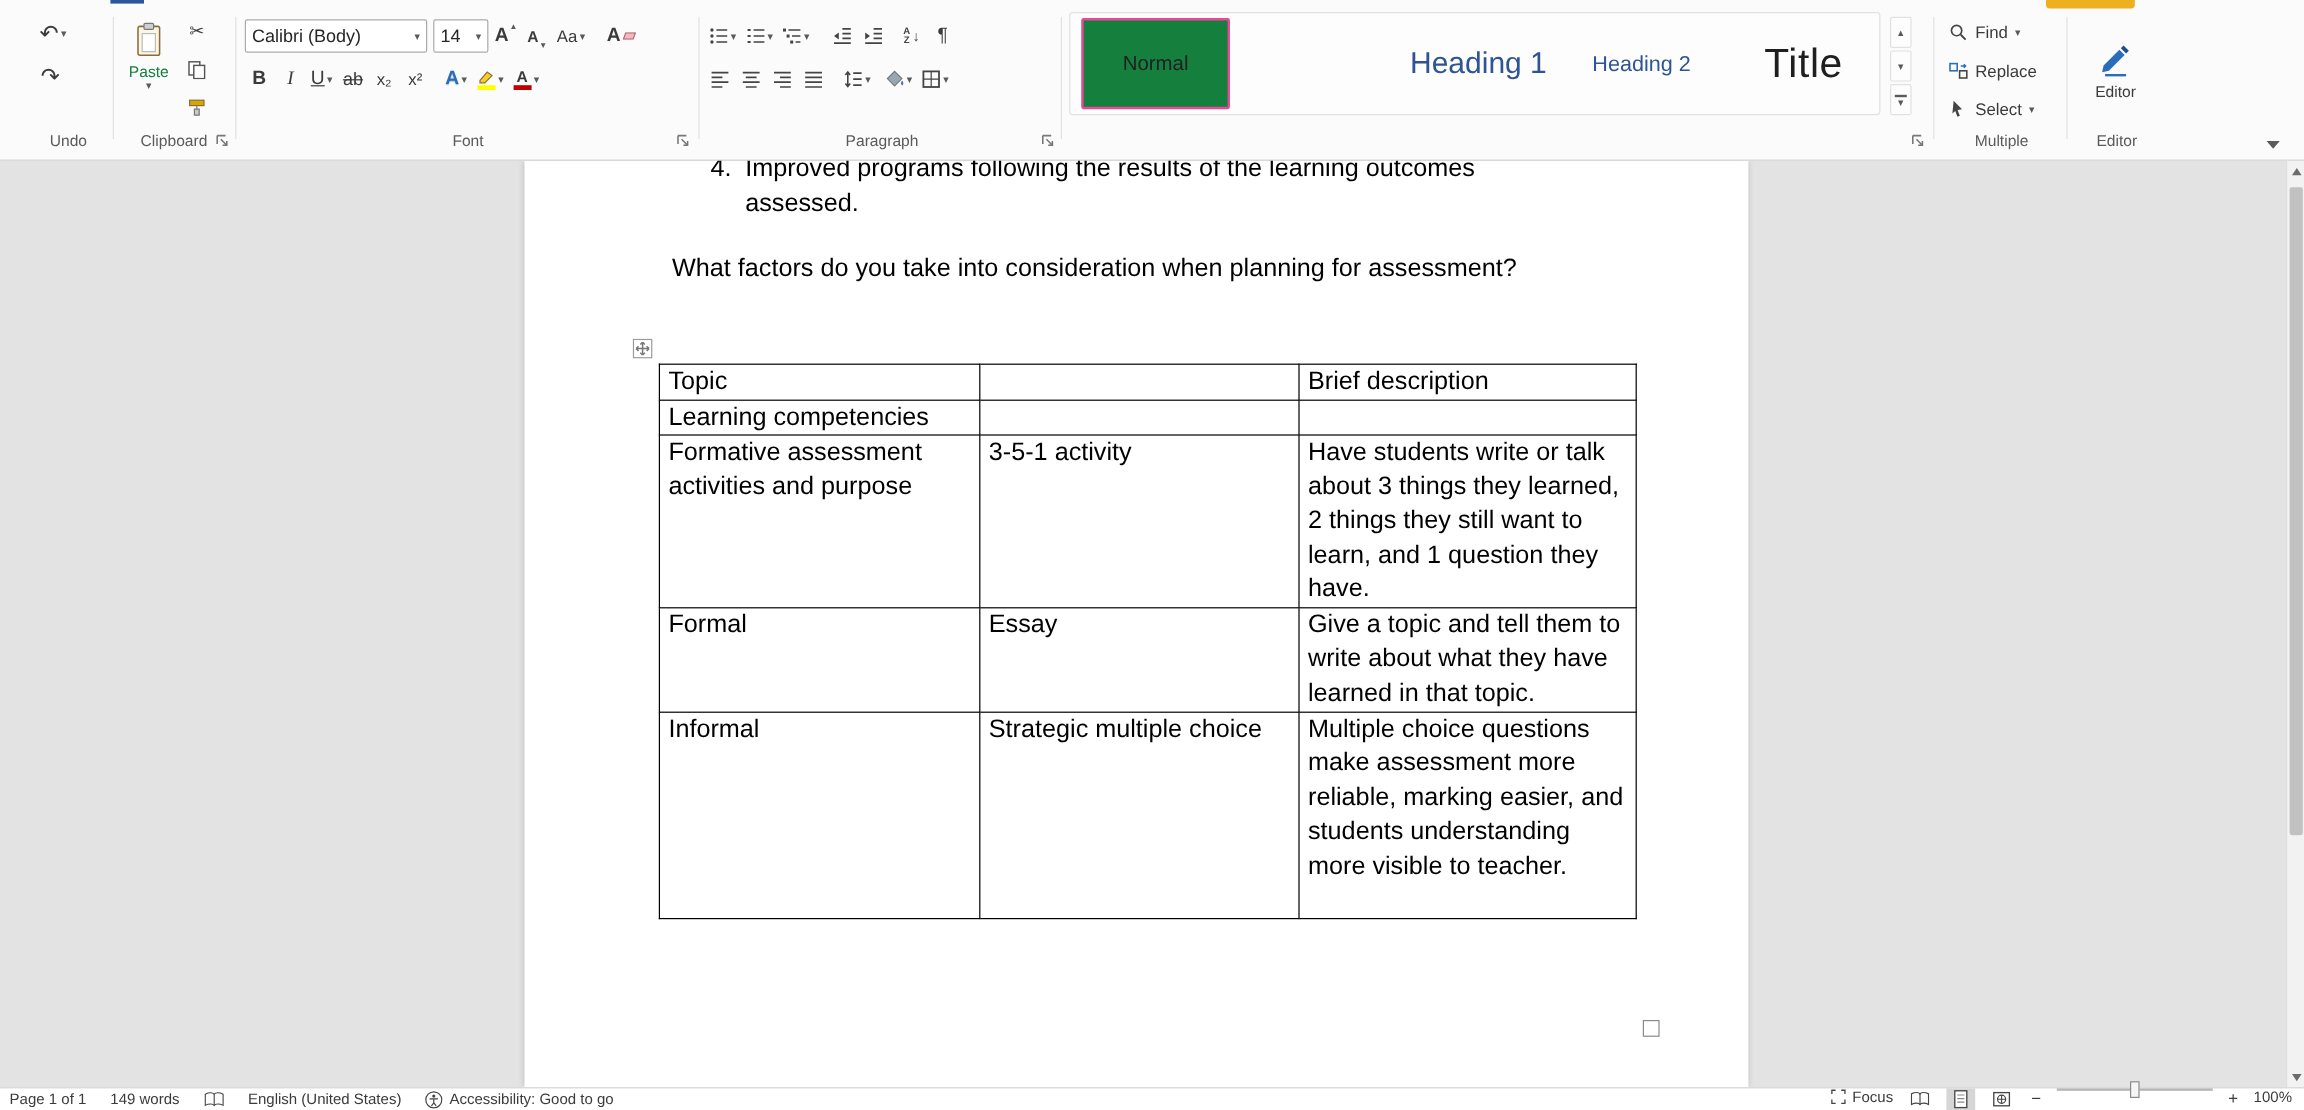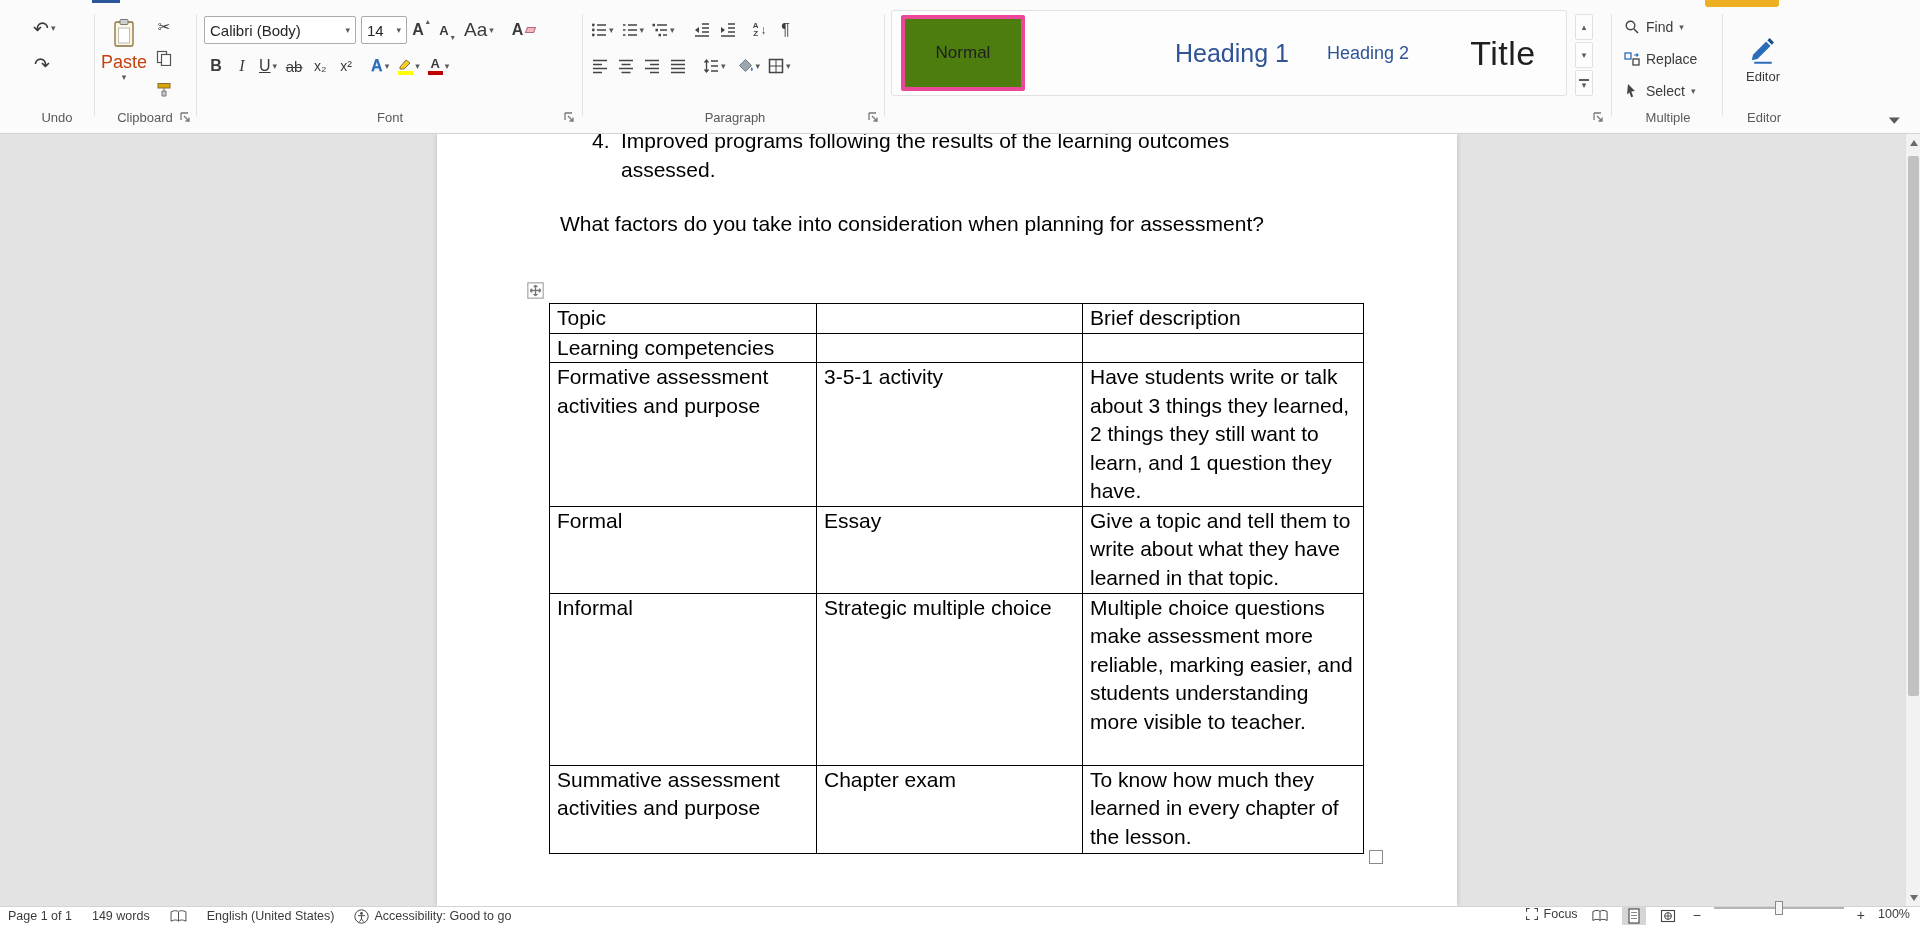--- a/index.html
+++ b/index.html
@@ -24,27 +24,27 @@
   .i18{width:18px;height:18px;display:block}
   .colstack{display:flex;flex-direction:column;align-items:center;justify-content:center;line-height:1}
   .colorbar{width:15px;height:4px;margin-top:1px}
   .bigA{font-size:16px;font-weight:bold}
   .fx-a{color:var(--accent-blue);text-shadow:0 1px 1px rgba(43,108,184,.45)}
   .tinyarrow{font-size:8px;color:#5a5a5a;align-self:flex-start;line-height:1;margin-top:2px}
   .tinyarrow.down{align-self:flex-end;margin-bottom:2px}
 
   
   .paste-btn{position:absolute;left:6px;top:2px;width:44px;height:92px;border-radius:3px;display:flex;flex-direction:column;align-items:center;justify-content:flex-start;padding-top:6px;cursor:pointer}
-  .paste-label{font-size:18px;color:#c2410c;margin-top:4px}
+  .paste-label{font-size:13px;color:#15803d;margin-top:4px}
   .clip-col{position:absolute;left:56px;top:2px;display:flex;flex-direction:column;gap:4px}
 
   
   .gallery{position:absolute;left:0;top:0;width:676px;height:86px;border:1px solid #e1e1e1;border-radius:3px;background:#fdfdfd}
   .style-card{position:absolute;top:4px;height:76px;display:flex;align-items:center;justify-content:center;border-radius:2px;cursor:pointer;white-space:nowrap}
-  .style-card.selected{border:4px solid #ec4899;background:#4d7c0f}
+  .style-card.selected{border:2px solid #ec4899;background:#15803d}
   .st-normal{font-size:17px;color:#1f1f1f}
   .st-nospacing{font-size:17px;color:#1f1f1f}
   .st-h1{font-size:25px;color:var(--heading-blue)}
   .st-h2{font-size:18px;color:var(--heading-blue)}
   .st-title{font-size:34px;color:#1f1f1f;letter-spacing:.5px}
   .gal-arrows{position:absolute;left:684px;top:4px;width:18px;display:flex;flex-direction:column;gap:2px}
   .gal-btn{height:26px;display:flex;align-items:center;justify-content:center;border:1px solid #e1e1e1;border-radius:2px;background:#fdfdfd;cursor:pointer;font-size:9px;color:#5a5a5a}
   .gal-more{flex-direction:column;line-height:.5}
   .gal-more .topbar{width:10px;height:2px;background:#5a5a5a;margin-bottom:2px}
 
@@ -161,21 +161,21 @@
         </div>
         <div class="rbtn">
           <span class="bigA">A</span>
           <span class="tinyarrow">▴</span>
         </div>
         <div class="rbtn">
           <span style="font-size:13px;font-weight:bold">A</span>
           <span class="tinyarrow down">▾</span>
         </div>
         <div class="rbtn">
-          <span style="font-size:19px">Aa</span>
+          <span style="font-size:14px">Aa</span>
           <span class="chev">▾</span>
         </div>
         <div class="rbtn" style="margin-left:10px">
           <span class="bigA">A</span>
           <span style="width:9px;height:6px;background:#f4b8c1;border:1px solid #b06a76;transform:skewX(-20deg);margin-left:1px"></span>
         </div>
       </div>
       <div class="rrow" style="top:42px;left:2px">
         <div class="rbtn">
             <span style="font-weight:bold;font-size:16px">B</span>
@@ -442,25 +442,20 @@
             <tr>
               <td>Formal</td>
               <td>Essay</td>
               <td>Give a topic and tell them to write about what they have learned in that topic.</td>
             </tr>
             <tr>
               <td>Informal</td>
               <td>Strategic multiple choice</td>
               <td>Multiple choice questions make assessment more reliable, marking easier, and students understanding more visible to teacher.</td>
             </tr>
-            <tr>
-              <td>Summative assessment activities and purpose</td>
-              <td>Chapter exam</td>
-              <td>To know how much they learned in every chapter of the lesson.</td>
-            </tr>
           </tbody>
       </table>
 
       <div class="tbl-resize"></div>
     </div>
 
     <div class="scrollbar">
       <div class="sb-btn sb-up">
           <span class="tri-up"></span>
         </div>

